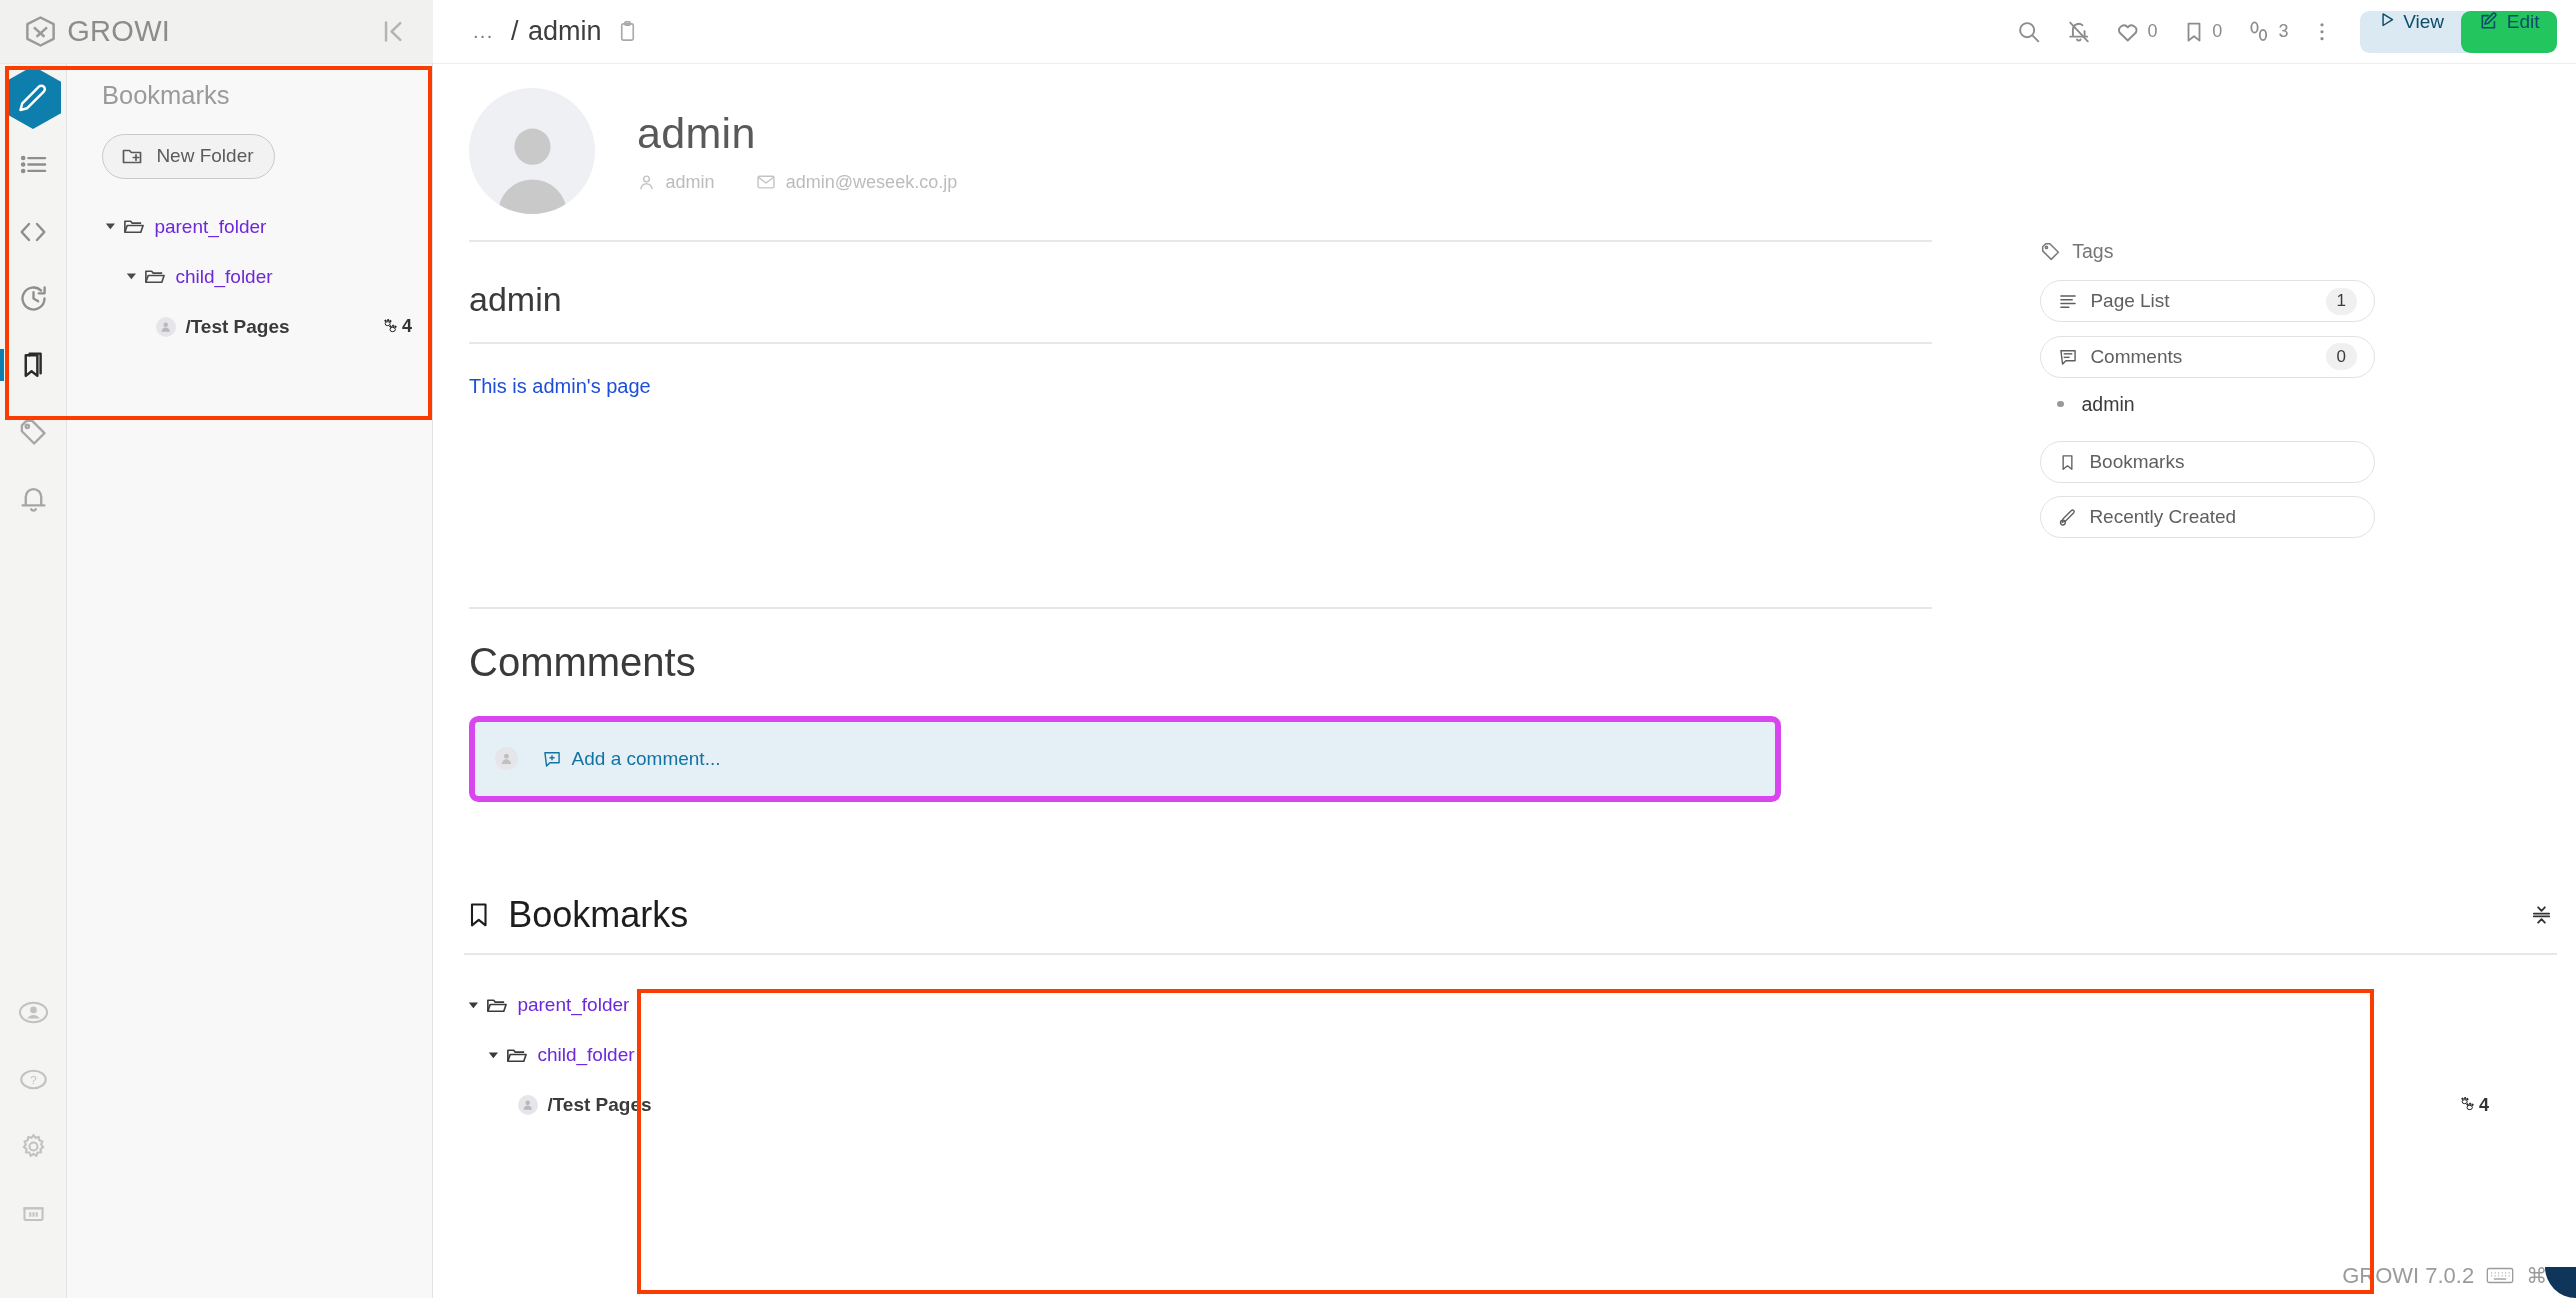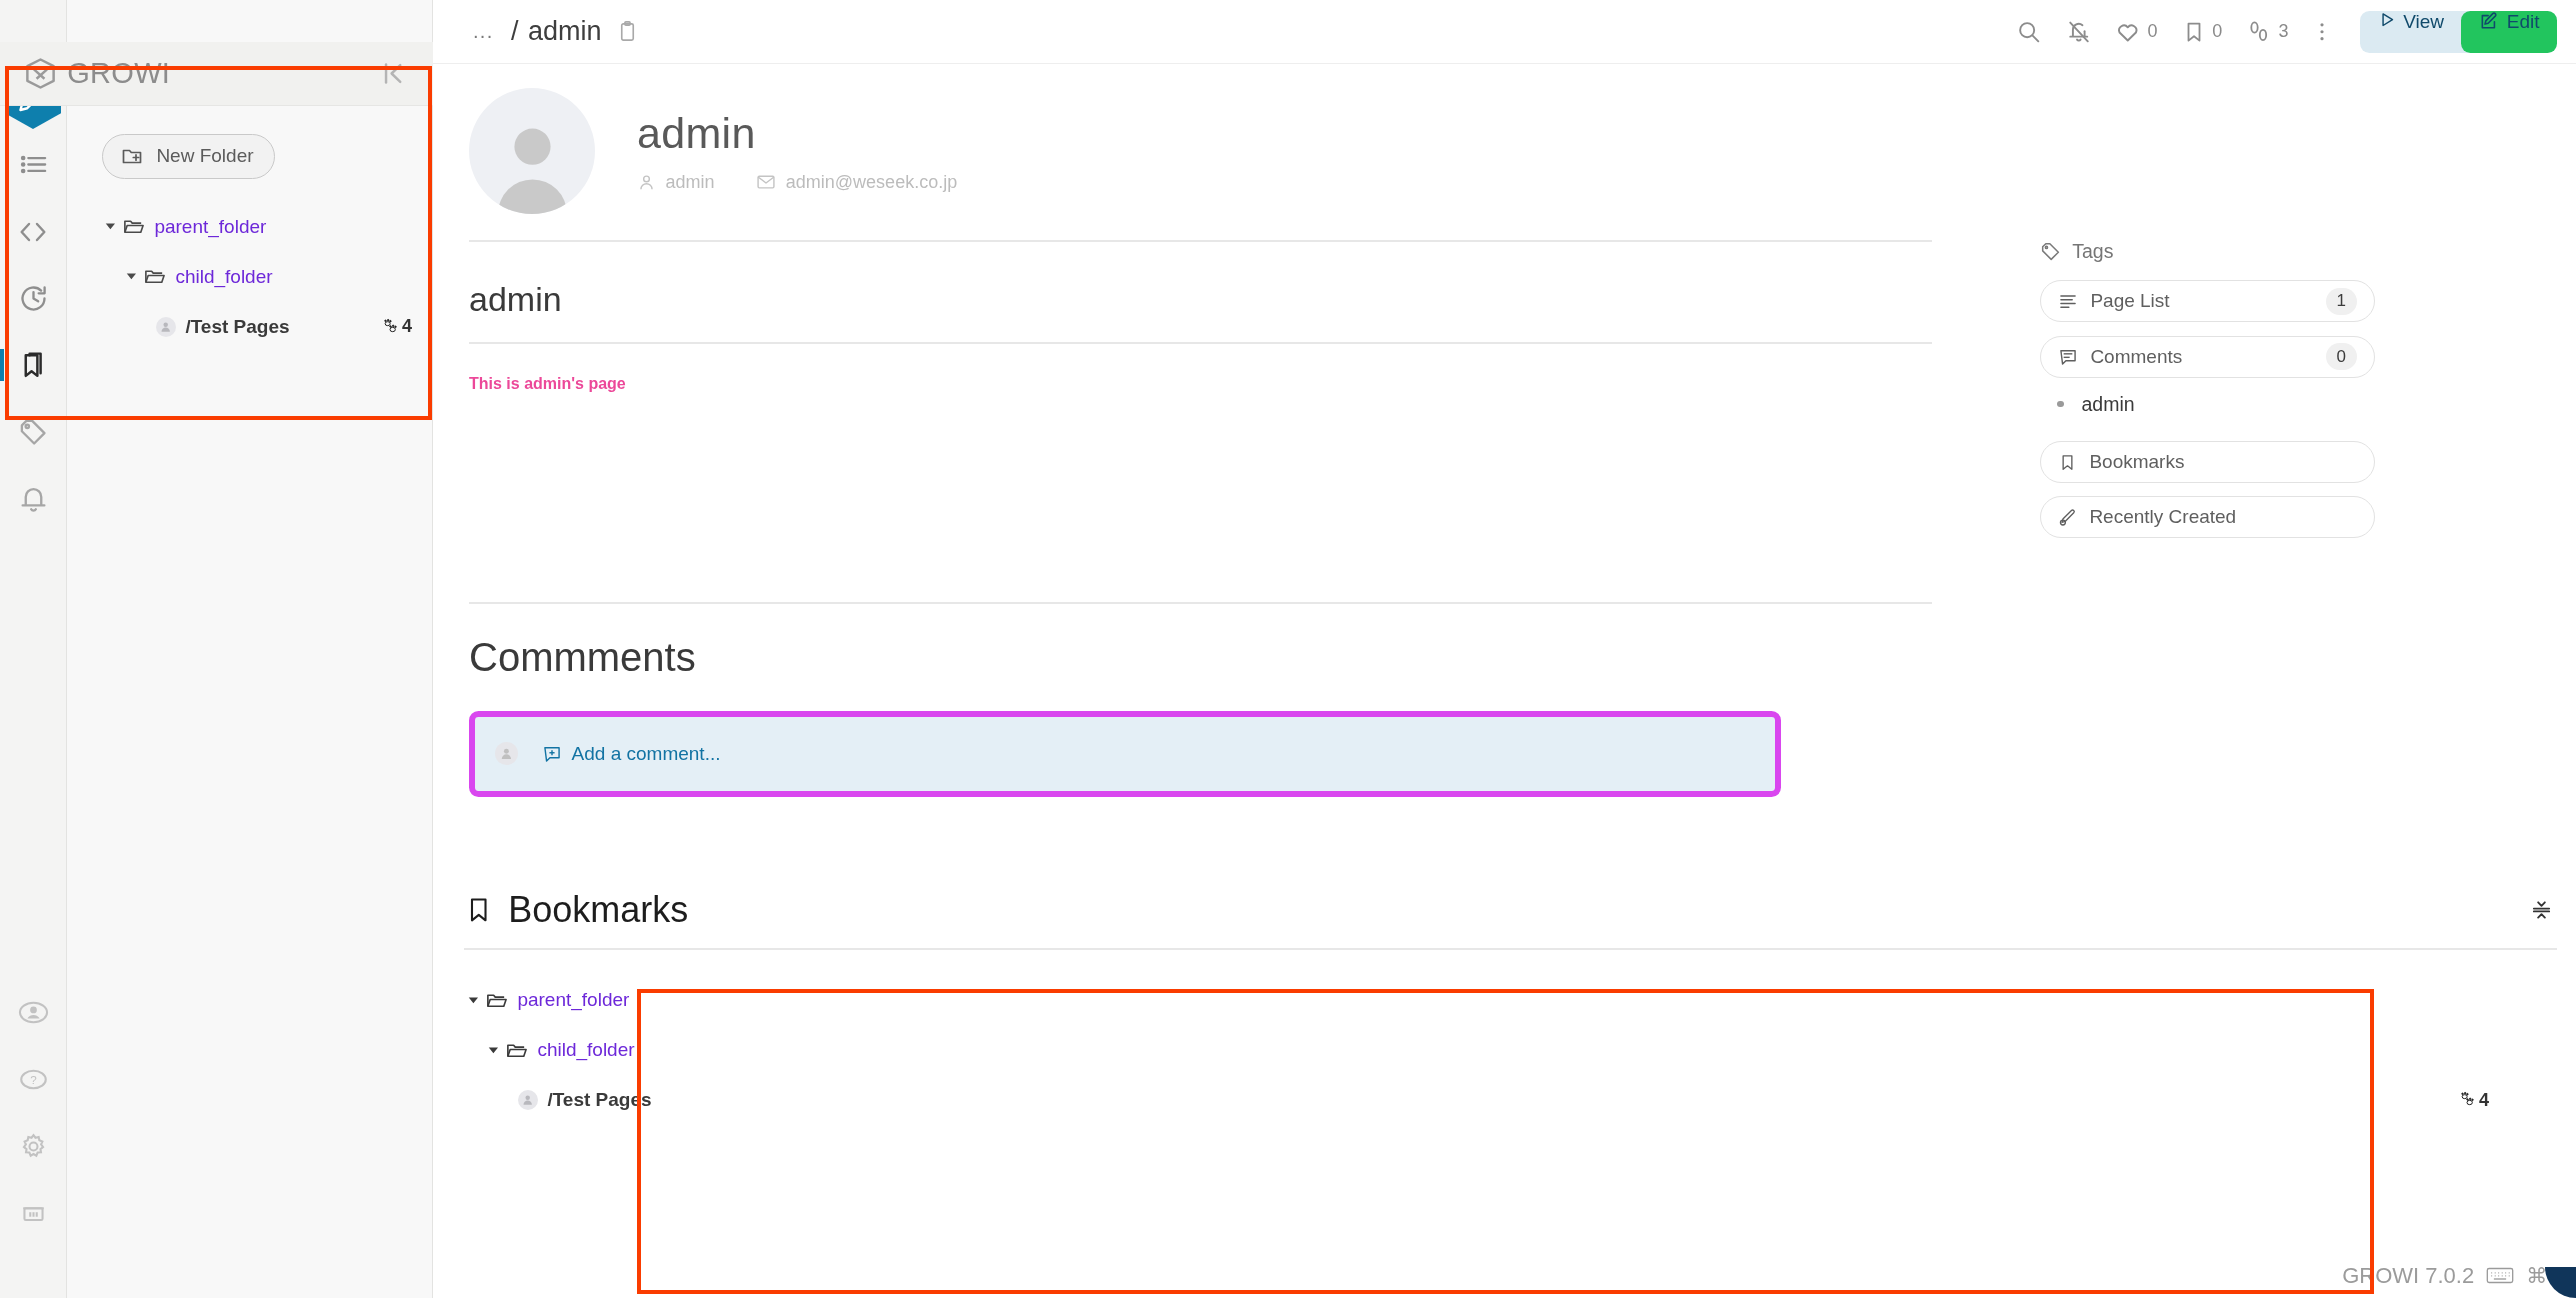--- a/index.html
+++ b/index.html
@@ -44,21 +44,21 @@
   .sidebar {
     width: 366px; height: 1298px; flex: 0 0 366px;
     background: #f8f8f8;
     border-right: 1.3px solid #e3e3e1;
     position: relative;
   }
   .sidebar-header {
     height: 64px; background: #f1f1ef;
     border-bottom: 1.3px solid #e6e6e4;
     display: flex; align-items: center; padding: 0 17.4px;
-    position: absolute; top: 0; left: -67px; width: 433px; margin-top: 42px;
+    position: absolute; top: 0; left: -67px; width: 433px;
   }
   .brand-logo { margin-left: 5.4px; margin-right: 9.4px; }
   .brand-text {
     font-size: 29px; color: #8c8c8c; letter-spacing: 0.3px; font-weight: 400;
   }
   .collapse-btn { margin-left: auto; margin-right: 8px; display:flex; align-items:center; }
 
   .sb-body { padding-top: 81px; }
   .sb-title { font-size: 25.5px; color: #9a9a9a; padding-left: 35px; font-weight: 400; }
   .newfolder {
@@ -122,21 +122,21 @@
     margin-left: 0;
   }
   .pf-text { margin-left: 42px; }
   .pf-name { font-size: 43px; color: #595959; font-weight: 400; letter-spacing: 0.3px; }
   .pf-meta { display: flex; align-items: center; gap: 42px; margin-top: 13.4px; }
   .pf-meta span { display: flex; align-items: center; gap: 9.4px; font-size: 18px; color: #bcbcbc; }
 
   .hr { height: 2px; background: #e7e7e7; }
 
   .page-h1 { font-size: 34px; color: #3a3a3a; font-weight: 400; }
-  .page-body { font-size: 16px; color: #ec4899; font-weight: bold; }
+  .page-body { font-size: 20px; color: #1d4ed8; }
 
   .cm-title { font-size: 40px; color: #3a3a3a; font-weight: 400; }
   .cm-box {
     border: 6px solid #d946ef; background: #e4eff6; border-radius: 9.4px;
     height: 86px; display: flex; align-items: center; padding-left: 20px; gap: 14.8px;
   }
   .cm-link { display:flex; align-items:center; gap: 9.4px; color: #1273a3; font-size: 19px; }
 
   .bm-panel { }
   .bm-head { display: flex; align-items: center; padding: 0 23px 0 31px; height: 76px; }

